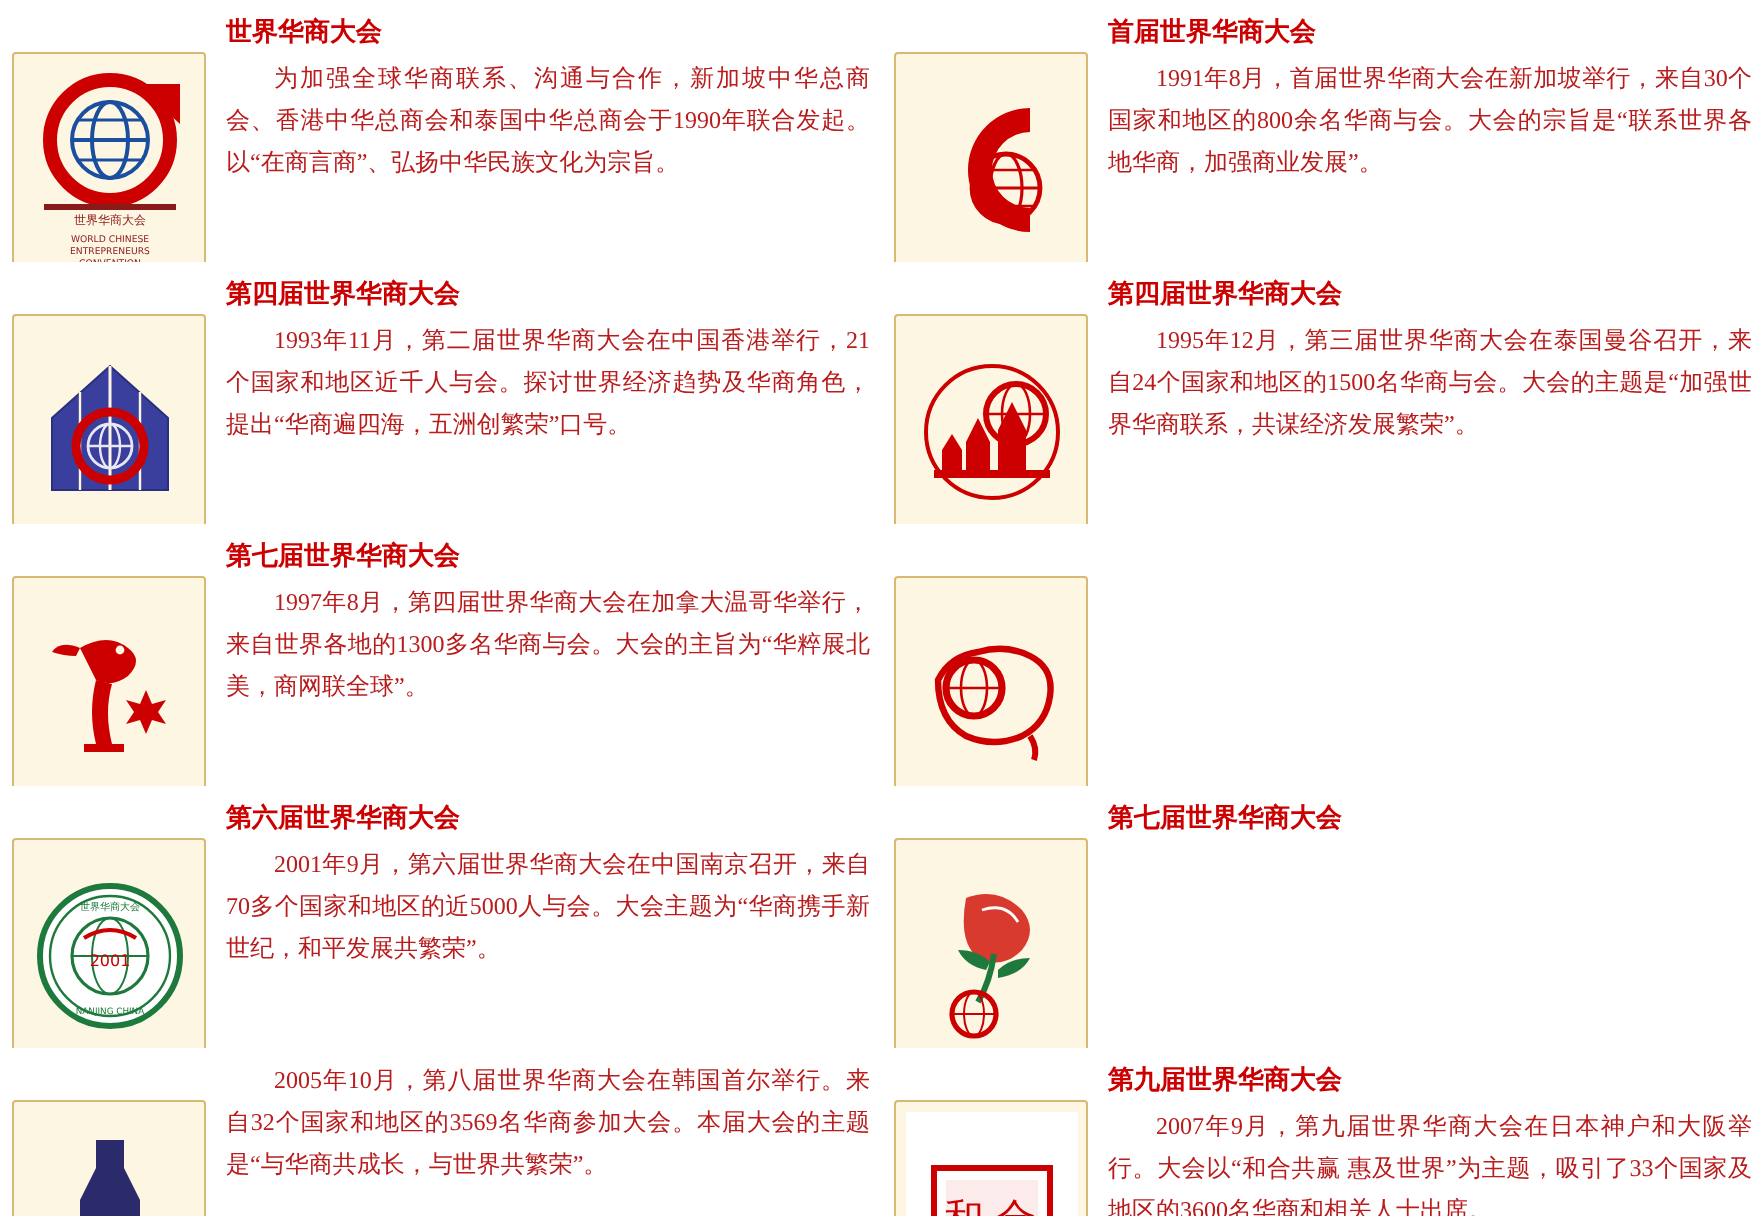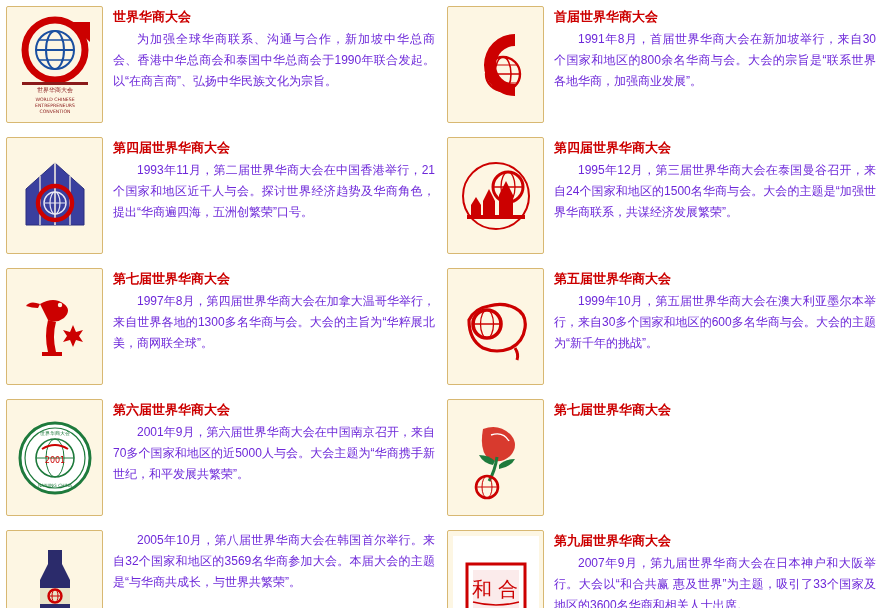--- a/index.html
+++ b/index.html
@@ -31,20 +31,21 @@
     height: 117px;
     flex: 0 0 97px;
     border: 1px solid #d8b872;
     background: #fdf6e3;
     border-radius: 2px;
     display: flex;
     align-items: center;
     justify-content: center;
     box-sizing: border-box;
     overflow: hidden;
+    margin-top: 20px;
   }
   .logo-inner {
     width: 93px;
     height: 113px;
     display: flex;
     align-items: center;
     justify-content: center;
   }
   .text-col {
     flex: 1 1 auto;
@@ -53,26 +54,26 @@
   }
   .title {
     color: #cc0000;
     font-size: 13px;
     font-weight: bold;
     line-height: 18px;
     margin: 2px 0 3px 0;
     font-family: "DejaVu Sans", "Liberation Sans", sans-serif;
   }
   .body-text {
-    color: #6d28d9;
+    color: #b91c1c;
     font-size: 12px;
     line-height: 21px;
     text-align: justify;
     text-indent: 24px;
-    font-family: Liberation Sans, sans-serif;
+    font-family: Liberation Serif, serif;
   }
   svg { display: block; }
 </style>
 </head>
 <body>
 
 <div class="grid">
 
   <div class="cell">
     <div class="logo-box">
@@ -191,24 +192,20 @@
         <svg width="86" height="106" viewBox="0 0 86 106">
           <rect x="0" y="0" width="86" height="106" fill="#fdf6e3"></rect>
           <path d="M16 46 Q22 34 36 32 Q50 28 62 34 Q74 40 72 54 Q70 68 58 74 Q44 80 30 74 Q16 66 16 46 Z" fill="#fdf6e3" stroke="#cc0000" stroke-width="3.2"></path>
           <circle cx="34" cy="50" r="14" fill="none" stroke="#cc0000" stroke-width="3.6"></circle>
           <ellipse cx="34" cy="50" rx="6.5" ry="14" fill="none" stroke="#cc0000" stroke-width="1.3"></ellipse>
           <line x1="20" y1="50" x2="48" y2="50" stroke="#cc0000" stroke-width="1.3"></line>
           <path d="M62 74 Q66 80 64 86" fill="none" stroke="#cc0000" stroke-width="3"></path>
         </svg>
       </div>
     </div>
-    <div class="text-col">
-      <div class="title">第五届世界华商大会</div>
-      <div class="body-text">1999年10月，第五届世界华商大会在澳大利亚墨尔本举行，来自30多个国家和地区的600多名华商与会。大会的主题为“新千年的挑战”。</div>
-    </div>
   </div>
 
   <div class="cell">
     <div class="logo-box">
       <div class="logo-inner">
         <svg width="86" height="106" viewBox="0 0 86 106">
           <rect x="0" y="0" width="86" height="106" fill="#fdf6e3"></rect>
           <circle cx="43" cy="53" r="35" fill="#ffffff" stroke="#1e7a3c" stroke-width="3"></circle>
           <circle cx="43" cy="53" r="30" fill="none" stroke="#1e7a3c" stroke-width="1.2"></circle>
           <circle cx="43" cy="53" r="19" fill="none" stroke="#1e7a3c" stroke-width="1.6"></circle>

